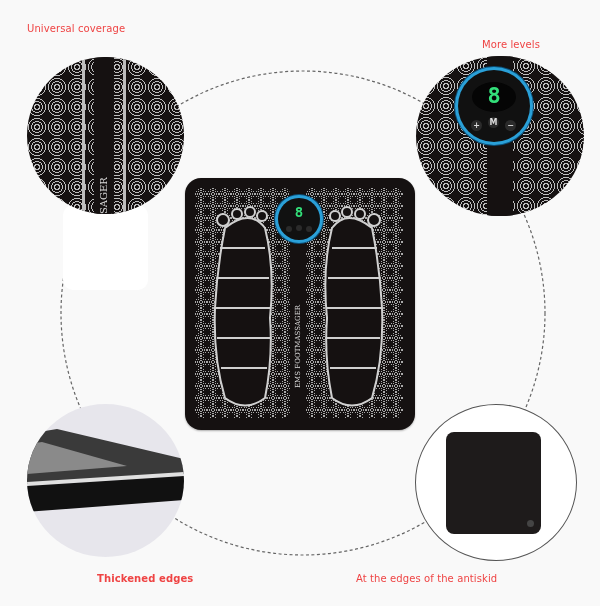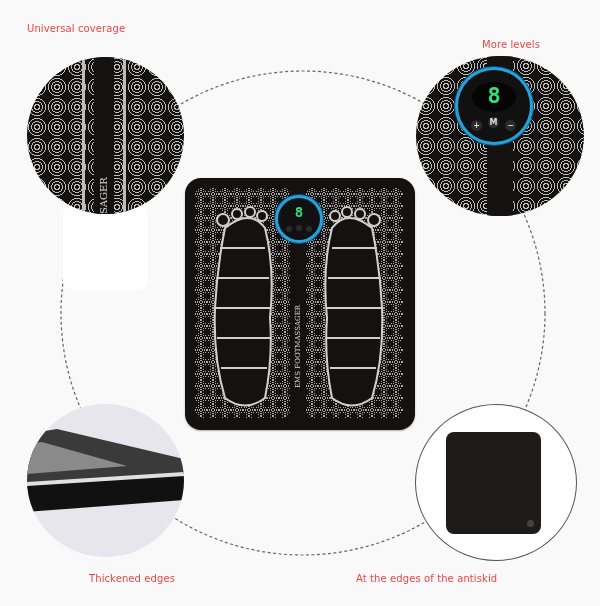--- a/index.html
+++ b/index.html
@@ -30,21 +30,21 @@
 <body>
 
 <svg class="ring-svg" width="600" height="606">
   <circle cx="303" cy="313" r="242" fill="none" stroke="#666" stroke-width="1.2" stroke-dasharray="3 2.5"></circle>
 </svg>
 
 <div class="label" style="left:27px; top:23px;">Universal coverage</div>
 
 <div class="label" style="left:482px; top:23px;margin-top:16px;">More levels</div>
 
-<div class="label" style="left:89px; top:573px;">Thickened edges</div>
+<div class="label" style="left:97px; top:573px;font-weight:bold;">Thickened edges</div>
 
 <div class="label" style="left:356px; top:573px;">At the edges of the antiskid</div>
 
 <div style="position:absolute; left:63px; top:205px; width:85px; height:85px; background:#fff; border-radius:10px;"></div>
 
 <div class="detail pattern" style="left:27px; top:57px; width:157px; height:157px;">
   <div class="strip" style="left:67px; top:0; width:20px; height:157px;"></div>
   <div class="strip" style="left:55px; top:0; width:3px; height:157px; background:#bdbdbd;"></div>
   <div class="strip" style="left:96px; top:0; width:3px; height:157px; background:#bdbdbd;"></div>
   <div class="vtext" style="left:71px; top:157px; font-size:10px;">SAGER</div>

